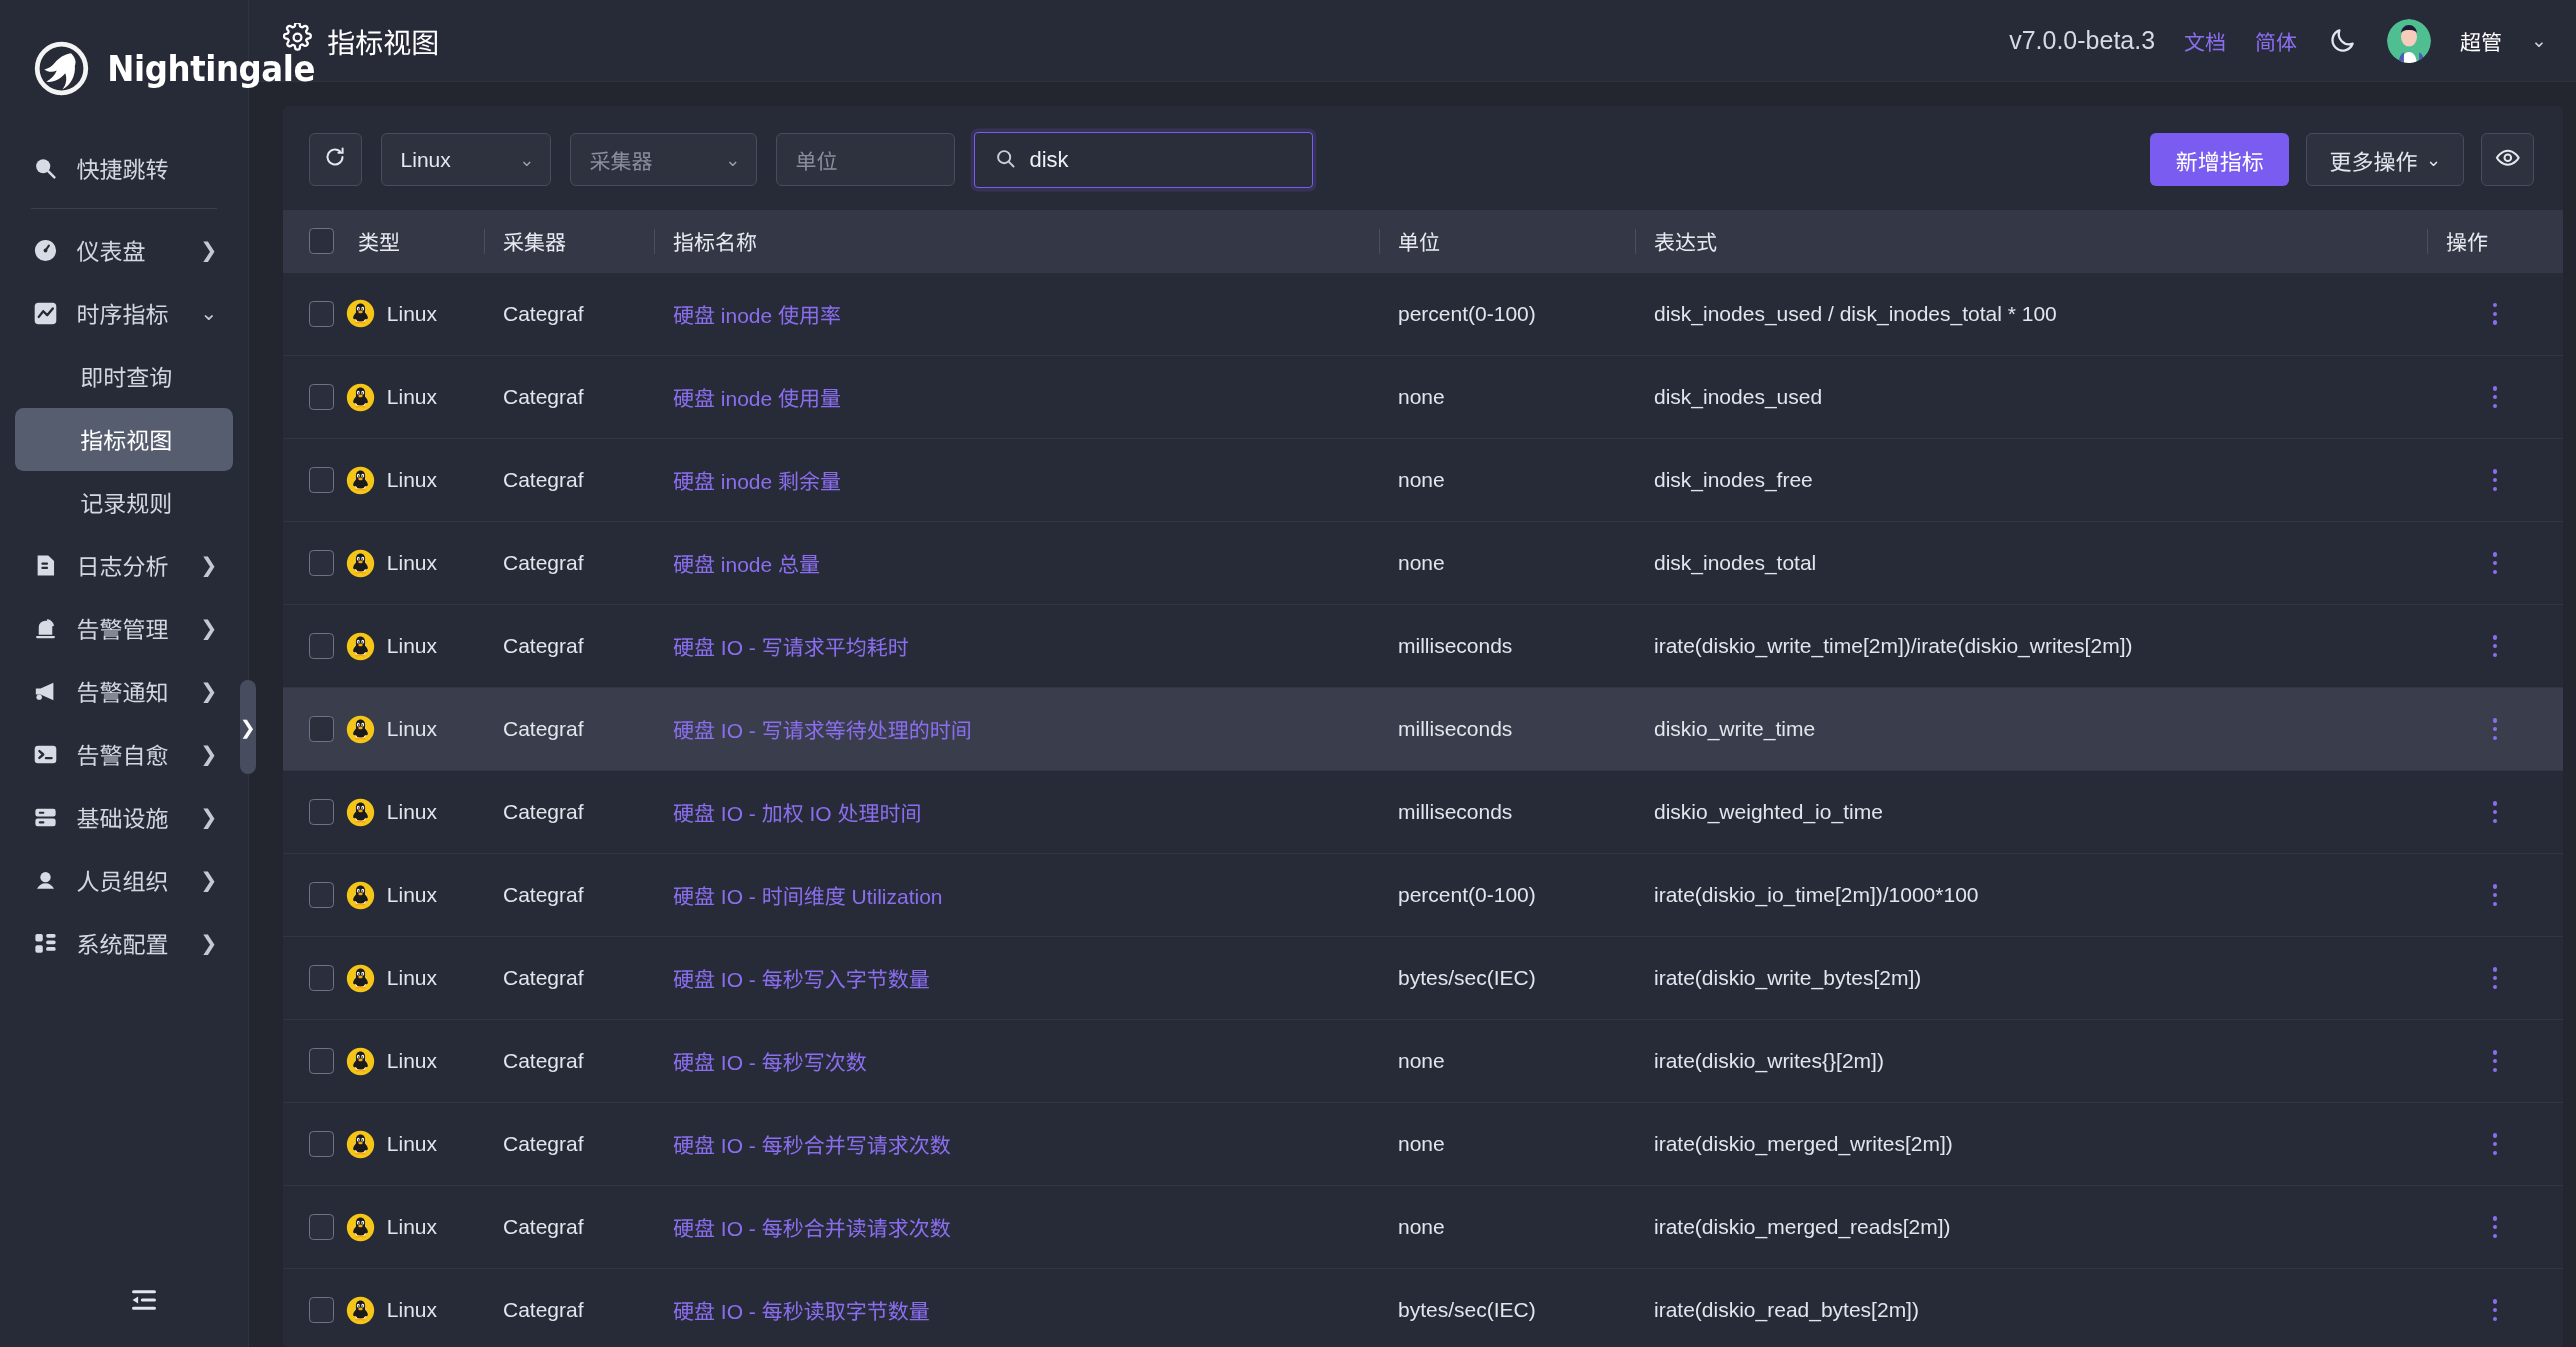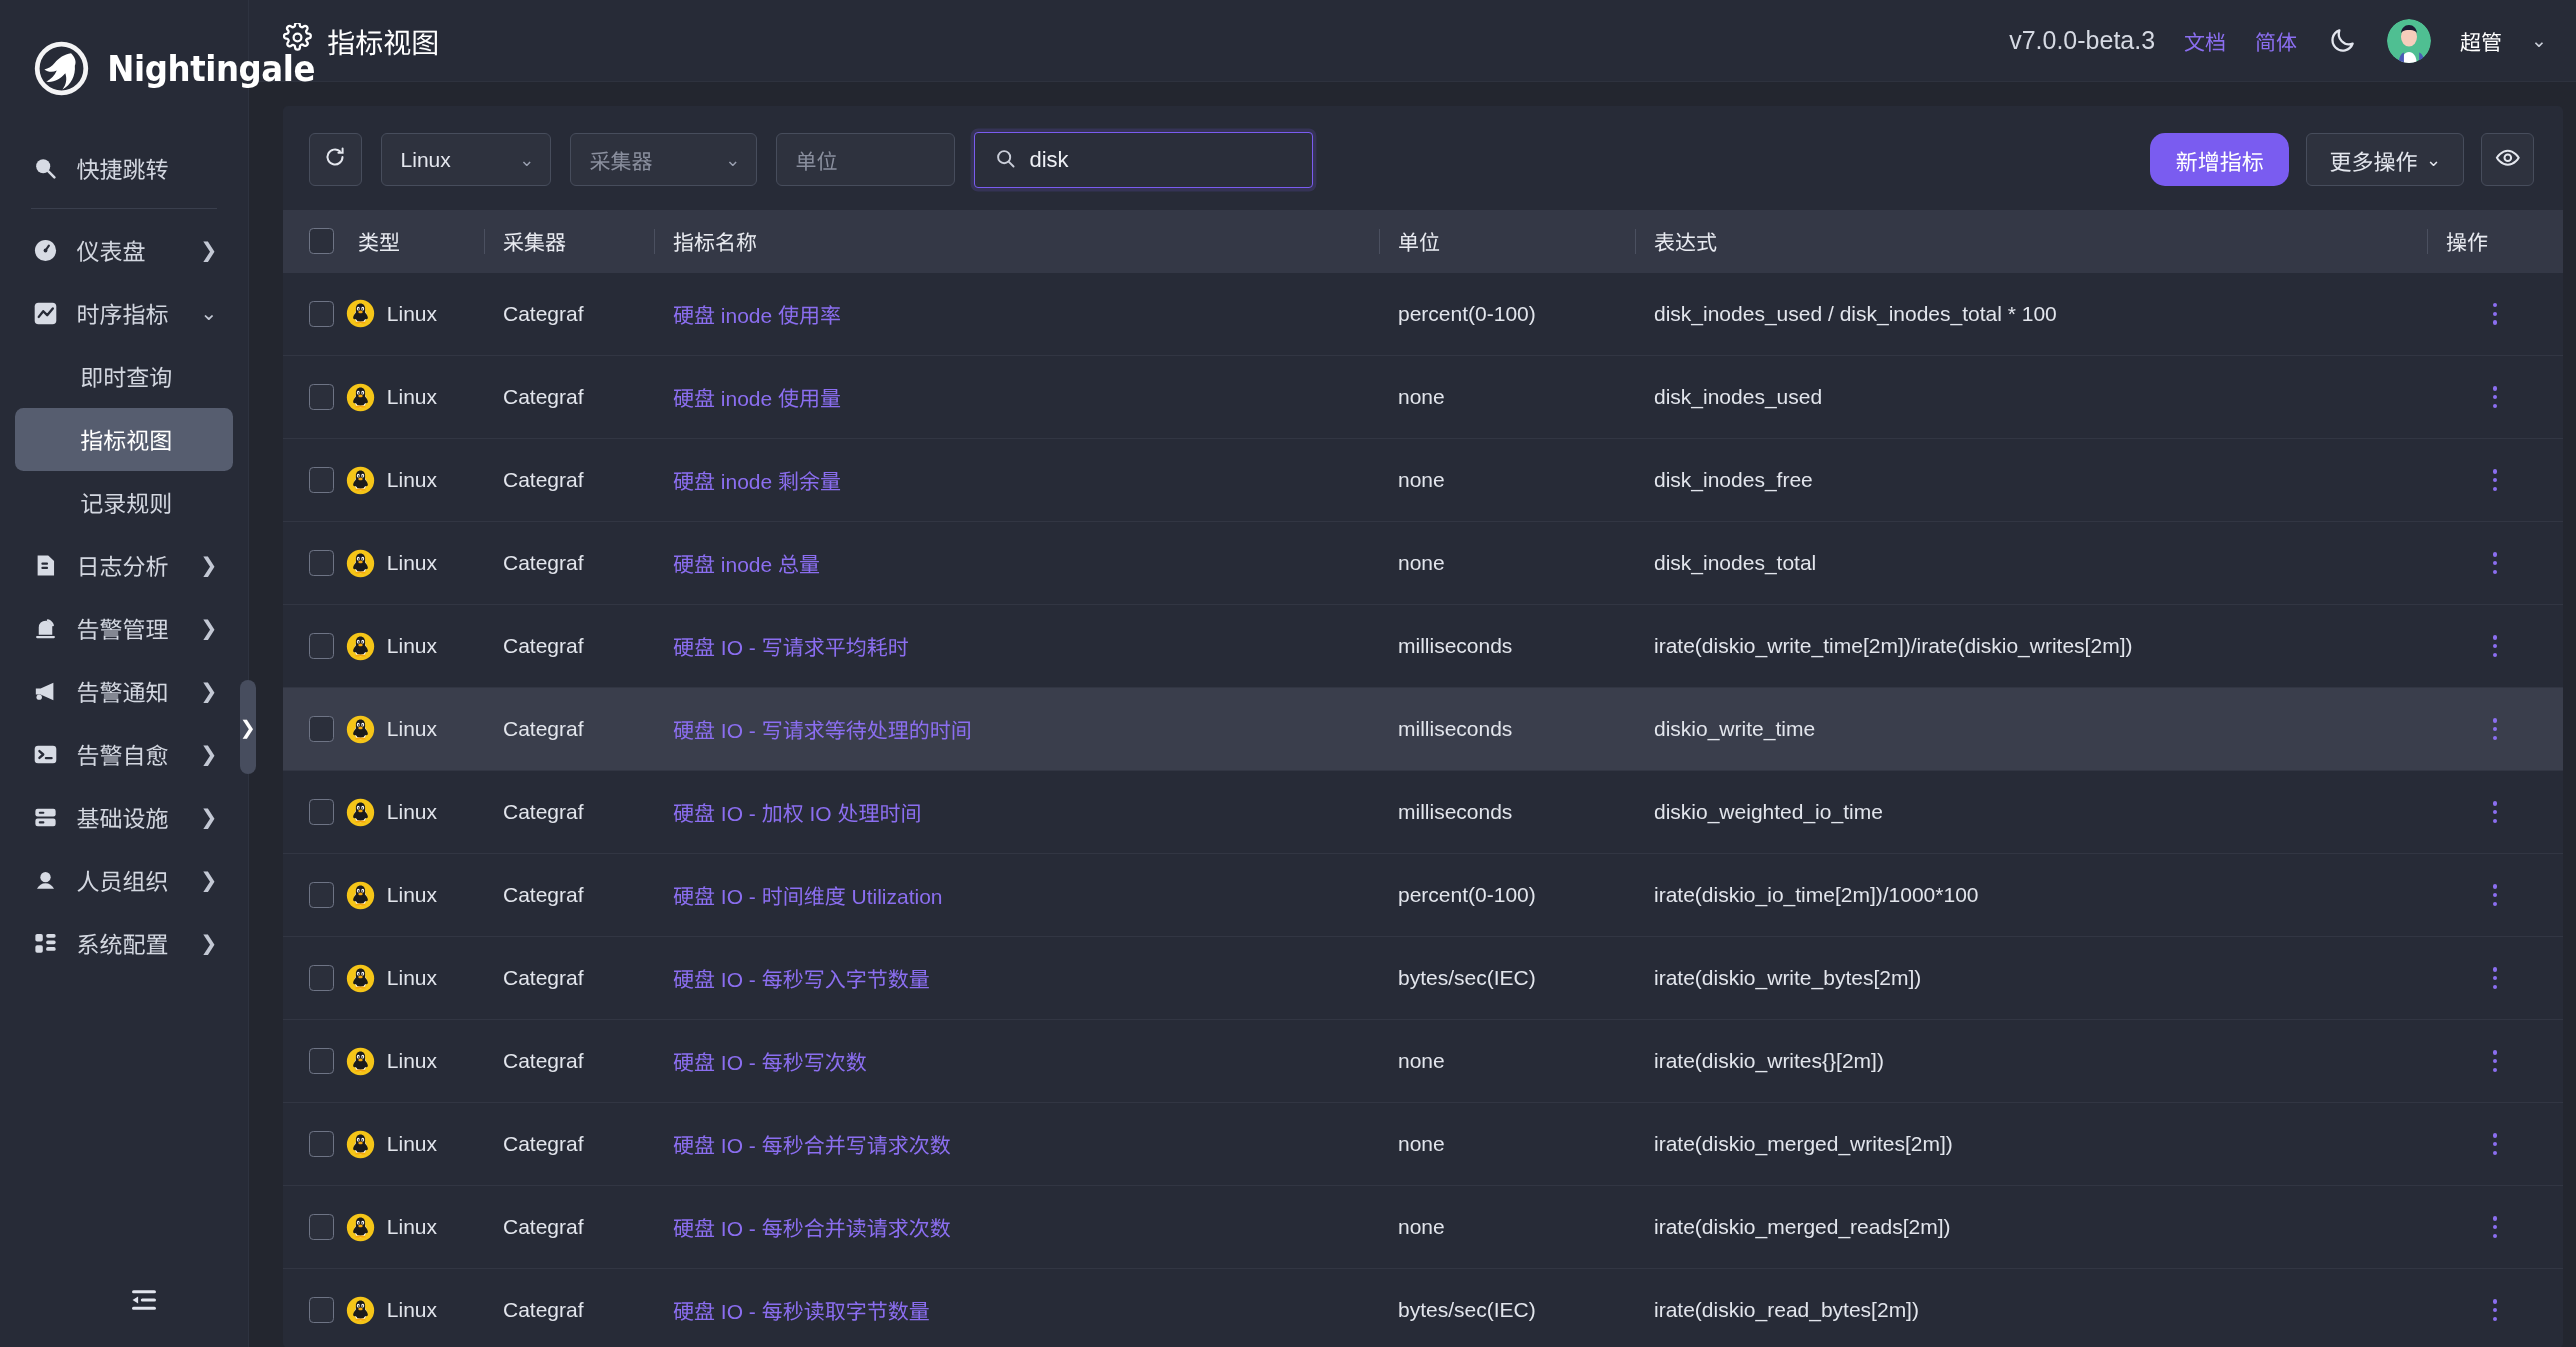--- a/index.html
+++ b/index.html
@@ -89,21 +89,21 @@
     display:flex; align-items:center; gap:12.8px; padding:0 19px;
     box-shadow:0 0 0 3.4px rgba(122,92,240,.17);
   }
   .search-box input {
     flex:1; background:transparent; border:none; outline:none;
     color:#eef0f5; font-size:22px; font-family:inherit; caret-color:#eef0f5;
   }
   .search-box input::placeholder { color:#8a8f9e; }
   .tb-right { margin-left:auto; display:flex; align-items:center; gap:17px; }
   .btn-primary {
-    height:53px; padding:0 25.6px; border-radius:15px; background:#7a5cf0; color:#fff;
+    height:53px; padding:0 25.6px; border-radius:6px; background:#7a5cf0; color:#fff;
     font-size:22px; display:flex; align-items:center; cursor:pointer; border:none;
     font-family:inherit;
   }
   .btn-ghost {
     height:53px; padding:0 22px; border-radius:6px; background:#2e323e; border:0.9px solid #474d5c;
     color:#e4e7ee; font-size:22px; display:flex; align-items:center; gap:8.5px; cursor:pointer;
     font-family:inherit;
   }
   .btn-icon {
     width:53px; height:53px; border-radius:6px; background:#2e323e; border:0.9px solid #474d5c;

